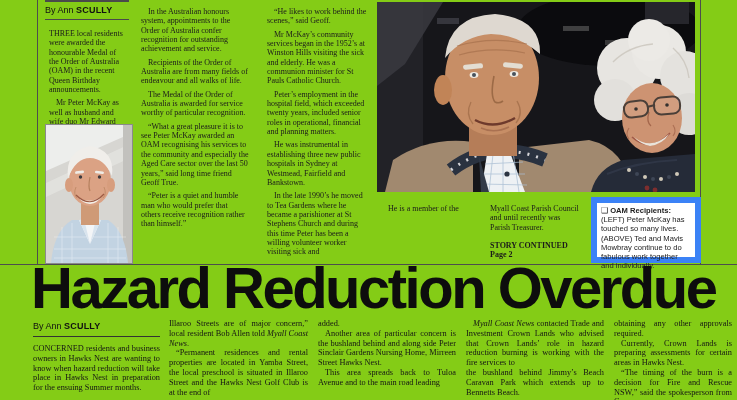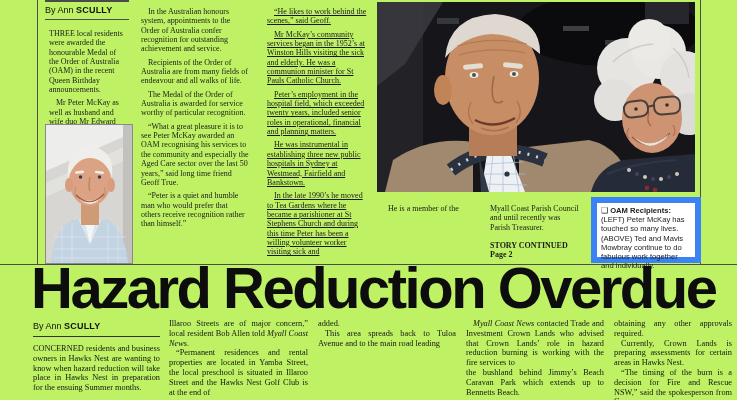--- a/index.html
+++ b/index.html
@@ -1,37 +1,37 @@
 <!DOCTYPE html>
 <html><head>
 <meta charset="utf-8">
 <style>
   html,body{margin:0;padding:0;background:#ffffff;}
-  .page{position:relative;width:737px;height:400px;background:#bef264;overflow:hidden;
+  .page{position:relative;width:737px;height:400px;background:#84cc16;overflow:hidden;
         font-family:"Liberation Serif",serif;color:#1a1a1a;}
 
   
   .vrule{position:absolute;top:0;width:1px;height:264px;background:#4d4d4d;}
   .vrule.left{left:37px;}
   .vrule.right{left:700px;}
   .hsep{position:absolute;left:0;top:264px;width:737px;height:1px;background:#4d4d4d;}
 
   
   .byline-top{position:absolute;left:45px;top:0;width:84px;border-top:2px solid #4a4a4a;
       border-bottom:1px solid #4a4a4a;padding:3px 0 4px;
       font:9px/10px "Liberation Sans",sans-serif;color:#111;}
   .byline-top b,.byline-bottom b{font-weight:bold;letter-spacing:.2px;}
   .byline-bottom{border-bottom:1px solid #333;padding:2px 0 5px;margin-bottom:7px;
       font:9px/10px "Liberation Sans",sans-serif;color:#111;}
 
   
   .tcol{position:absolute;}
   .tcol1{left:45px;top:25px;width:84px;}
   .tcol2{left:137px;top:3px;width:116px;}
-  .tcol3{left:263px;top:3px;width:111px;text-decoration:underline;}
+  .tcol3{left:263px;top:3px;width:111px;}
   .para{margin:4px;font:8px/9.35px "Liberation Serif",serif;color:#1b1b1b;}
   .ind{text-indent:7px;}
 
   
   .photo1{position:absolute;left:45px;top:124px;width:86px;height:138px;
       border:1px solid #8a8a8a;background:#d9d8d4;box-sizing:content-box;}
   .photo2{position:absolute;left:377px;top:2px;width:318px;height:190px;background:#16161a;}
 
   
   .capA{position:absolute;left:377px;top:200px;width:91px;}
@@ -229,20 +229,21 @@
     <p class="bpara">CONCERNED residents and business owners in Hawks Nest are wanting to know when hazard reduction will take place in Hawks Nest in preparation for the ensuing Summer months.</p>
   </div>
 
   <div class="bcol bcol2">
     <p class="bpara"><span>Illaroo Streets are of major concern,” local resident Bob Allen told </span><i>Myall Coast News</i><span>.</span></p>
     <p class="bpara ind">“Permanent residences and rental properties are located in Yamba Street, the local preschool is situated in Illaroo Street and the Hawks Nest Golf Club is at the end of</p>
   </div>
 
   <div class="bcol bcol3">
     <p class="bpara">added.</p>
+    <p class="bpara ind">Another area of particular concern is the bushland behind and along side Peter Sinclair Gardens Nursing Home, Mirreen Street Hawks Nest.</p>
     <p class="bpara ind">This area spreads back to Tuloa Avenue and to the main road leading</p>
   </div>
 
   <div class="bcol bcol4">
     <p class="bpara ind"><i>Myall Coast News</i><span> contacted Trade and Investment Crown Lands who advised that Crown Lands’ role in hazard reduction burning is working with the fire services to</span></p>
     <p class="bpara">the bushland behind Jimmy’s Beach Caravan Park which extends up to Bennetts Beach.</p>
   </div>
 
   <div class="bcol bcol5">
     <p class="bpara">obtaining any other approvals required.</p>

